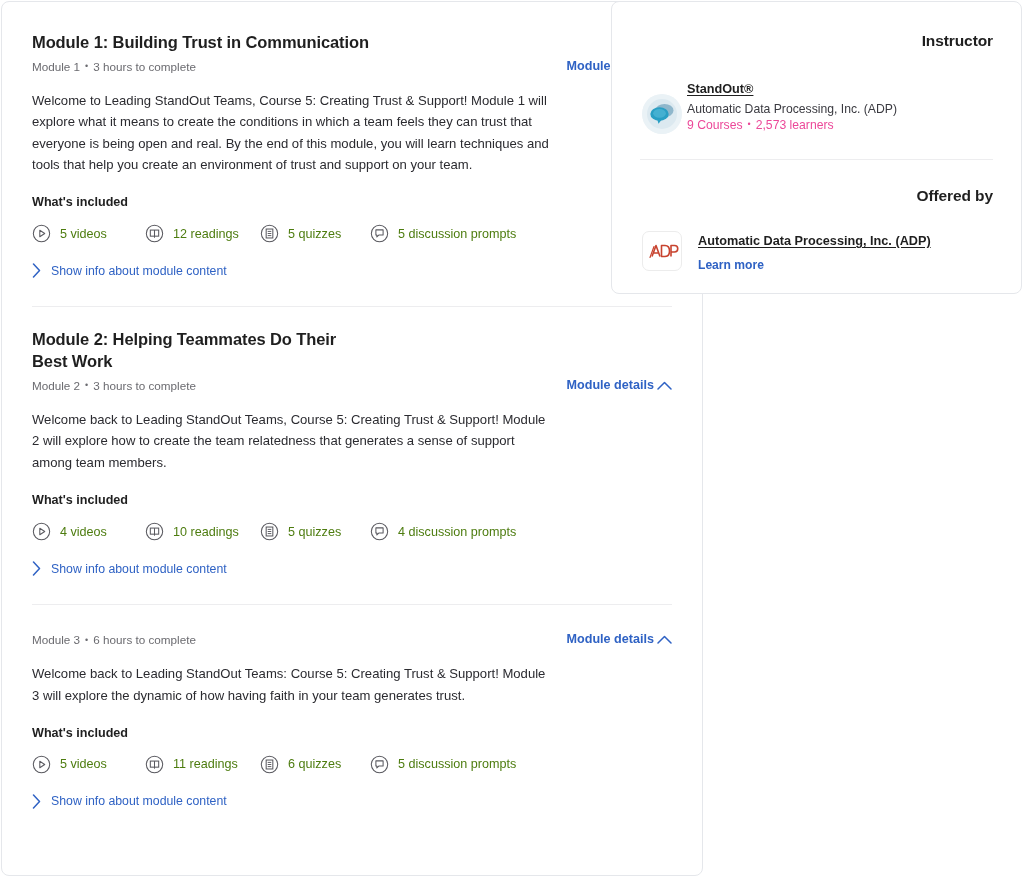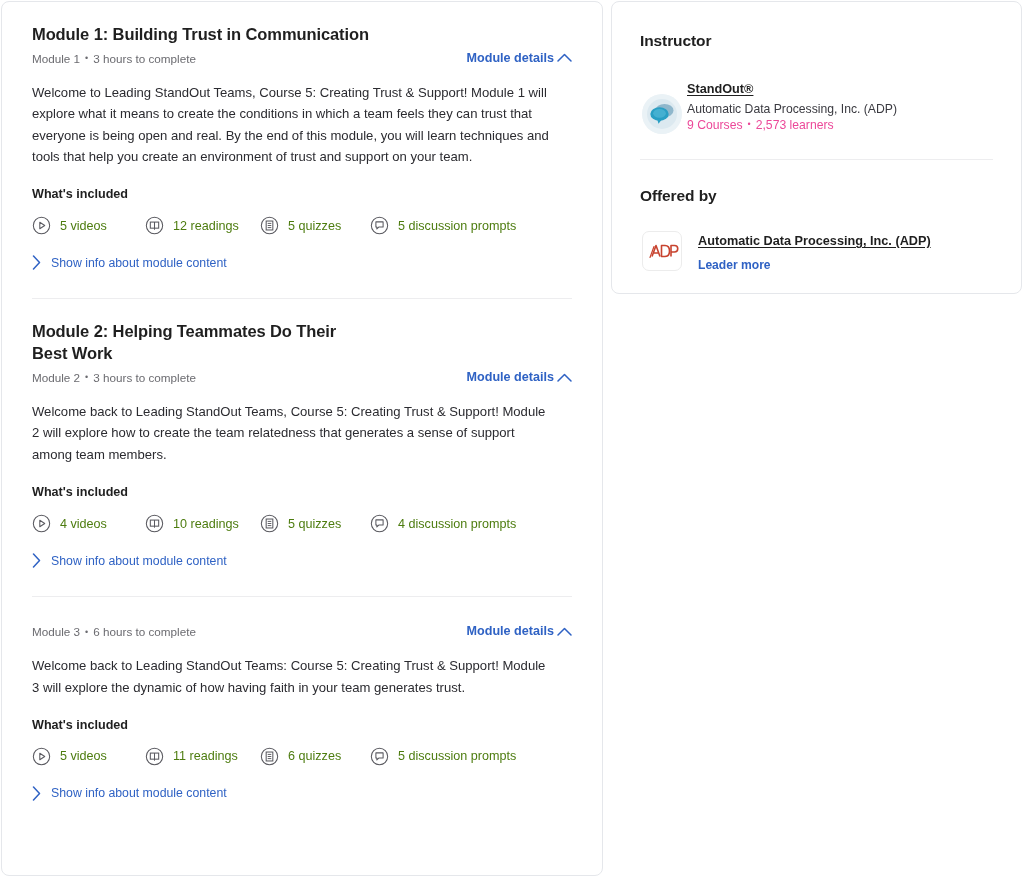--- a/index.html
+++ b/index.html
@@ -18,22 +18,22 @@
 
   
   .card {
     position: absolute;
     background: #ffffff;
     border: 1px solid #e5e7eb;
     border-radius: 8px;
   }
   .modules-card {
     left: 1px; top: 1px;
-    width: 602px; height: 875px;
-    padding: 0 30px;
+    width: 702px; height: 875px;
+    padding: 8px 30px;
     overflow: hidden;
   }
   .side-card {
     left: 611px; top: 1px;
     width: 411px; height: 293px;
     padding: 0 28px;
   }
 
   
   .module { padding-top: 22px; }
@@ -132,20 +132,21 @@
     margin-top: 20px;
     cursor: pointer;
   }
 
   
   .side-heading {
     font-size: 15.5px;
     font-weight: bold;
     color: #1f1f1f;
     letter-spacing: -0.1px;
+    text-align: right;
   }
   .instructor-heading { margin-top: 30px; }
   .offered-heading { margin-top: 27px; }
 
   .person-row {
     display: flex;
     align-items: flex-end;
     gap: 5px;
     margin-top: 28px;
     padding-left: 2px;
@@ -459,19 +460,19 @@
           <g fill="none" stroke="#c8432f" stroke-width="3.2" stroke-linejoin="round">
             <path d="M14 31 L22 9 L30 31 M17.5 24 H26.5"></path>
             <path d="M33 31 V9 H40 C46 9 49 14 49 20 C49 26 46 31 40 31 Z"></path>
             <path d="M52 31 V9 H59 C63.5 9 65.5 12 65.5 15.5 C65.5 19 63.5 22 59 22 H52"></path>
           </g>
           <path d="M10 33 L18 11" stroke="#c8432f" stroke-width="2.4" stroke-linecap="round" fill="none"></path>
         </svg>
       </div>
       <div class="org-info">
         <a class="org-name">Automatic Data Processing, Inc. (ADP)</a>
-        <div><a class="learn-more">Leader more</a></div>
+        <div><a class="learn-more">Learn more</a></div>
       </div>
     </div>
 
   </aside>
 
 </div>
 
 </body></html>

